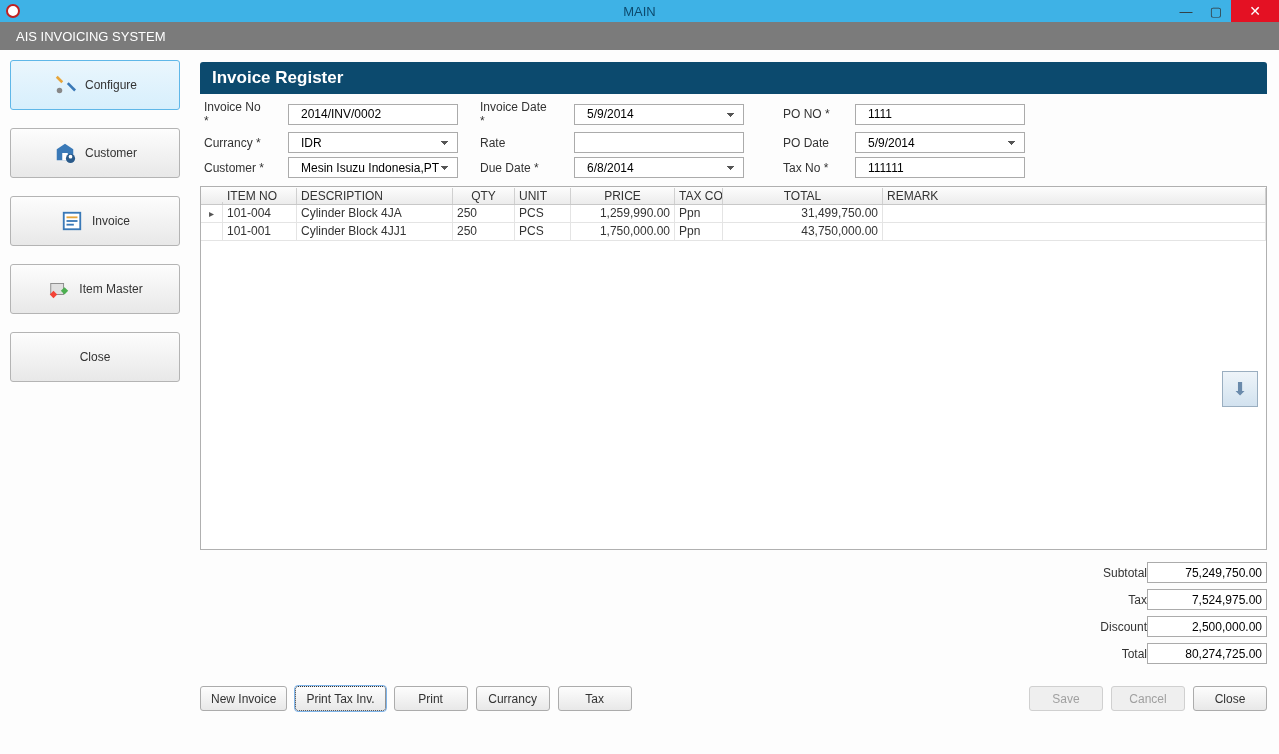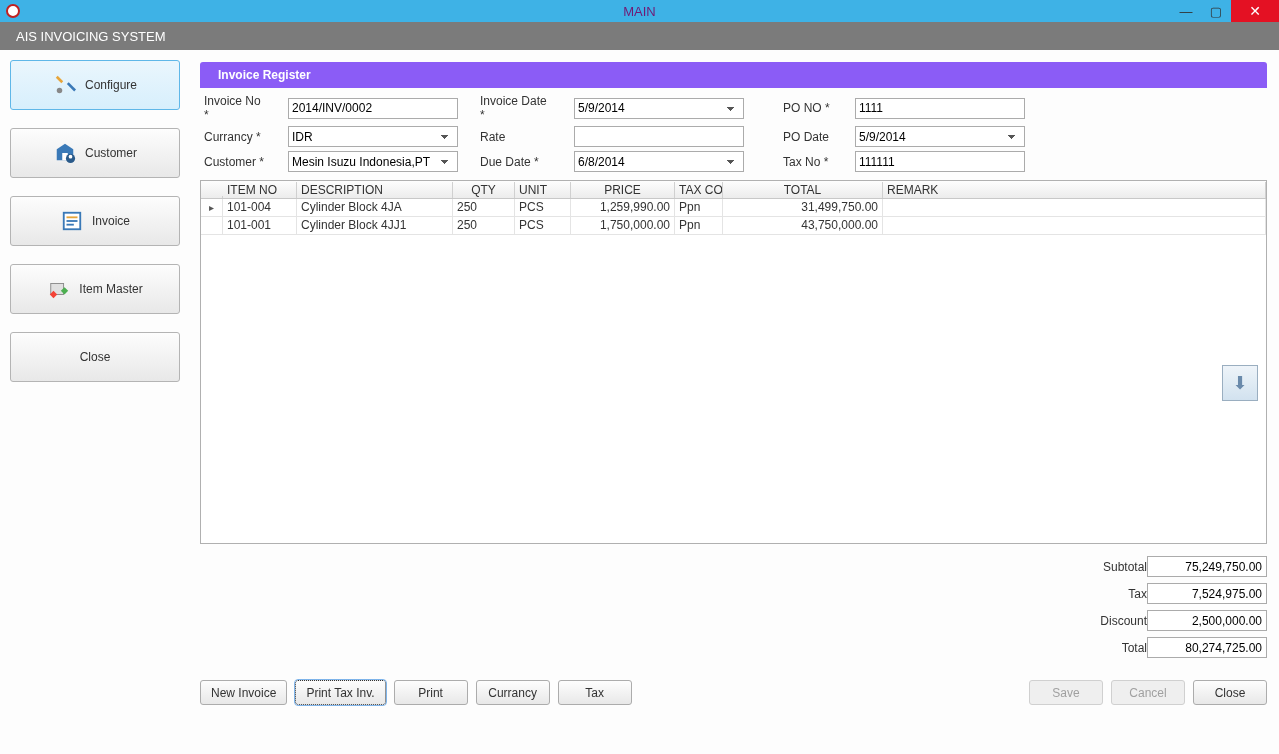--- a/index.html
+++ b/index.html
@@ -1,21 +1,21 @@
 <!DOCTYPE html>
 <html><head>
 <meta charset="utf-8">
 <style>
 * { box-sizing: border-box; margin: 0; padding: 0; font-family: "Segoe UI", Tahoma, sans-serif; font-size: 12px; }
 body { background: #fff; width: 1279px; height: 754px; overflow: hidden; }
 
 
 .titlebar { background: #3eb2e6; height: 22px; display: flex; align-items: center; position: relative; }
 .titlebar .app-icon { width: 14px; height: 14px; margin-left: 6px; border-radius: 50%; background: #fff; border: 2px solid #c02020; position: relative; }
-.titlebar .title { position: absolute; left: 50%; transform: translateX(-50%); color: #701a75; font-size: 13px; }
+.titlebar .title { position: absolute; left: 50%; transform: translateX(-50%); color: #0c4a6e; font-size: 13px; }
 .win-controls { position: absolute; right: 0; top: 0; display: flex; height: 22px; }
 .win-btn { width: 30px; display: flex; align-items: center; justify-content: center; cursor: pointer; }
 .win-btn.close-btn { background: #e41123; width: 48px; color: #fff; }
 .win-btn span { font-size: 13px; color: #333; }
 .win-btn.close-btn span { color: #fff; font-size: 14px; }
 
 
 .system-title { background: #7b7b7b; color: #fff; height: 28px; display: flex; align-items: center; padding-left: 16px; font-weight: normal; font-size: 13px; }
 
 
@@ -24,30 +24,30 @@
 
 .sidebar { width: 190px; padding: 10px 10px 0 10px; display: flex; flex-direction: column; gap: 18px; }
 .side-btn { background: linear-gradient(#fdfdfd, #e8e8e8); border: 1px solid #b4b4b4; border-radius: 3px; height: 50px; display: flex; align-items: center; justify-content: center; gap: 8px; cursor: pointer; }
 .side-btn.active { background: linear-gradient(#eaf6fd, #d7effc); border: 1px solid #5fb7e8; }
 .side-icon { width: 24px; height: 24px; display: inline-flex; align-items: center; justify-content: center; }
 .side-btn span.label { color: #333; }
 
 
 .content { flex: 1; padding: 12px 12px 10px 10px; display: flex; flex-direction: column; }
 
-.panel-header { background: #8b5cf6; color: #fff; font-weight: bold; padding: 6px 18px; border-radius: 3px 3px 0 0; font-size: 12px; }
+.panel-header { background: #0c4a6e; color: #fff; font-weight: bold; padding: 6px 12px; border-radius: 3px 3px 0 0; font-size: 17px; }
 
 
 .form-area { padding: 6px 4px 4px 4px; }
 .form-row { display: flex; align-items: center; margin-bottom: 4px; gap: 22px; }
 .form-label { display: inline-block; color: #333; }
 .lbl-1 { width: 62px; } .fld-1 { width: 170px; }
 .lbl-2 { width: 72px; } .fld-2 { width: 170px; }
 .lbl-3 { width: 50px; margin-left: 17px; } .fld-3 { width: 170px; }
-.form-input, .form-select { border: 1px solid #ababab; height: 21px; padding: 1px 3px; background: #fff; font-size: 12px; }
+.form-input, .form-select { border: 1px solid #ababab; height: 21px; padding: 1px 12px; background: #fff; font-size: 12px; }
 .form-select { appearance: none; background-image: linear-gradient(45deg, transparent 50%, #555 50%), linear-gradient(135deg, #555 50%, transparent 50%); background-position: calc(100% - 12px) 8px, calc(100% - 8px) 8px; background-size: 4px 4px, 4px 4px; background-repeat: no-repeat; padding-right: 18px; }
 
 
 .grid-wrap { border: 1px solid #b0b0b0; background: #fff; height: 364px; position: relative; }
 .grid-header { display: flex; background: linear-gradient(#fdfdfd, #ececec); border-bottom: 1px solid #c8c8c8; height: 18px; align-items: flex-end; }
 .grid-header > div { border-right: 1px solid #d0d0d0; padding: 1px 4px; color: #333; overflow: hidden; white-space: nowrap; }
 .grid-row { display: flex; height: 18px; border-bottom: 1px solid #e4e4e4; }
 .grid-row > div { border-right: 1px solid #e4e4e4; padding: 1px 4px; color: #333; overflow: hidden; white-space: nowrap; }
 .col-selector { width: 22px; display: flex; align-items: center; justify-content: center; }
 .col-itemno { width: 74px; } .col-desc { width: 156px; } .col-qty { width: 62px; text-align: center; } .col-unit { width: 56px; } .col-price { width: 104px; text-align: right; } .col-tax { width: 48px; } .col-total { width: 160px; text-align: right; } .col-remark { flex: 1; }

